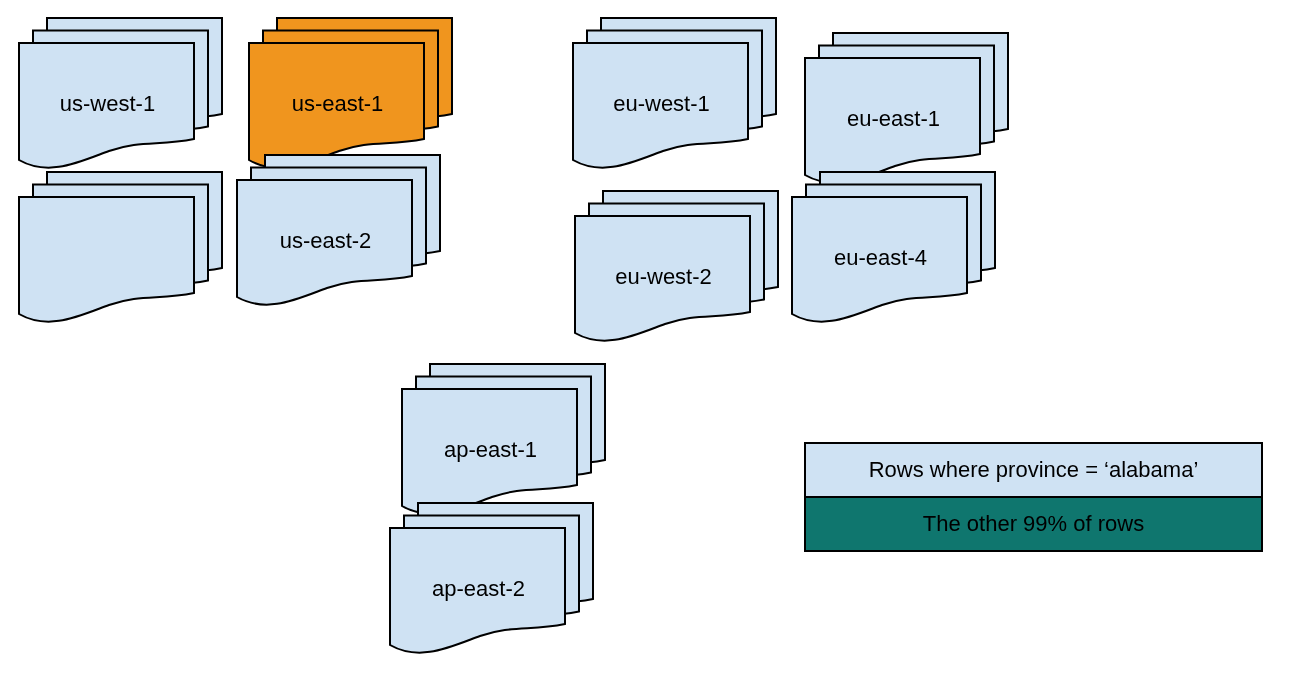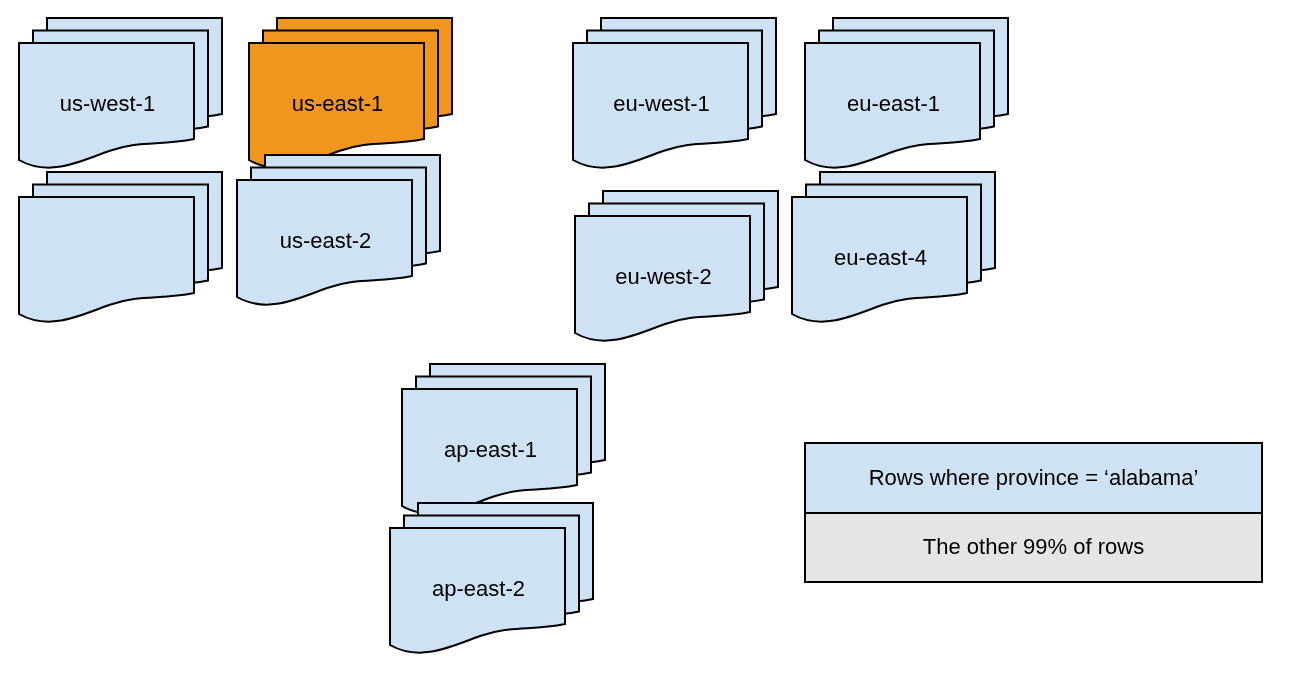--- a/index.html
+++ b/index.html
@@ -45,53 +45,53 @@
     align-items: center;
     justify-content: center;
     font-size: 22px;
     line-height: 1;
     white-space: nowrap;
   }
   
   .p0 { left: 18px;  top: 17px;  }
   .p1 { left: 248px; top: 17px;  }
   .p2 { left: 572px; top: 17px; text-align: center;  }
-  .p3 { left: 804px; top: 17px;  }
+  .p3 { left: 804px; top: 32px;  }
   .p4 { left: 18px;  top: 171px; }
   .p5 { left: 236px; top: 154px; }
   .p6 { left: 574px; top: 171px; margin-top: 19px; }
   .p7 { left: 791px; top: 171px; }
   .p8 { left: 401px; top: 351px; margin-top: 12px; }
   .p9 { left: 389px; top: 502px; }
 
   .legend {
     position: absolute;
     left: 804px;
     top: 442px;
     width: 459px;
-    height: 141px;
+    height: 110px;
     border: 2px solid #000000;
     box-sizing: border-box;
     display: flex;
     flex-direction: column;
   }
   .legend-row {
     flex: 1;
     display: flex;
     align-items: center;
     justify-content: center;
     font-size: 22px;
     white-space: nowrap;
   }
   .legend-row.blue {
     background: #cfe2f3;
     border-bottom: 2px solid #000000;
   }
   .legend-row.orange {
-    background: #e5e5e5;
+    background: #0f766e;
     align-items: center;
   }
 </style>
 </head>
 <body>
 
 <svg width="0" height="0" style="position:absolute" aria-hidden="true">
   <defs>
     <path id="doc-shape" d="M0 0 H175 V96 C140 103, 122 97, 90 108 C60 119, 30 134, 0 117 Z"></path>
   </defs>

